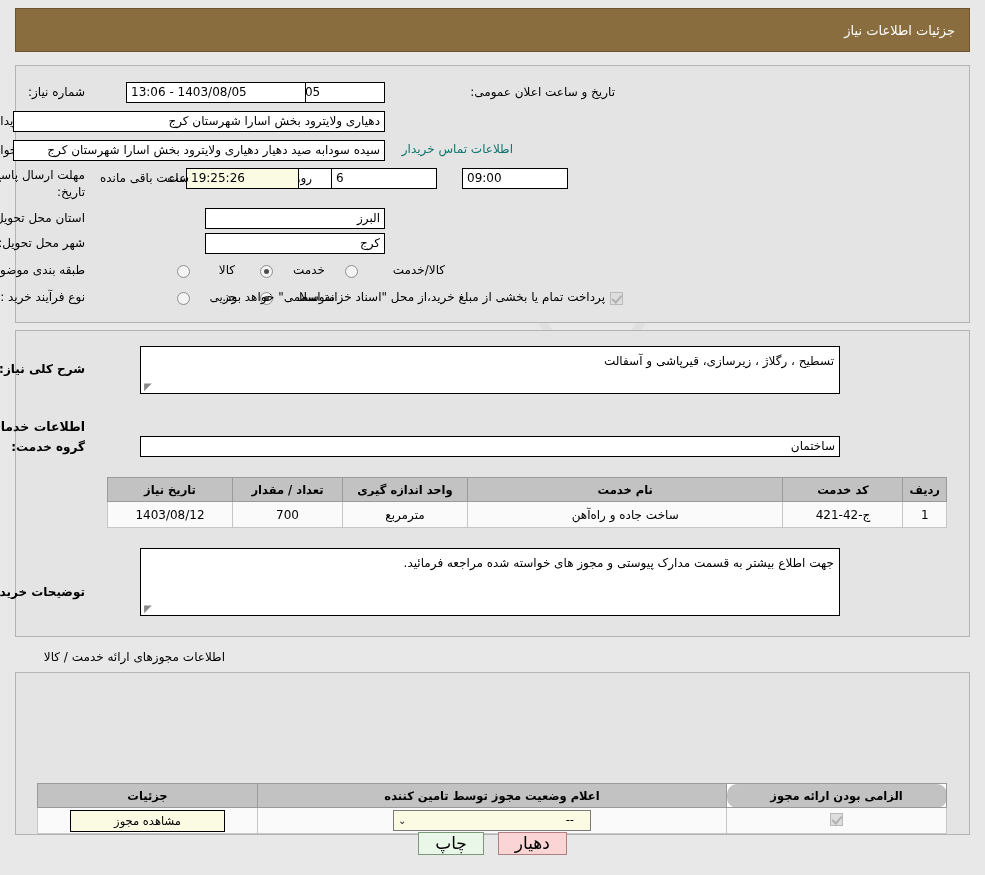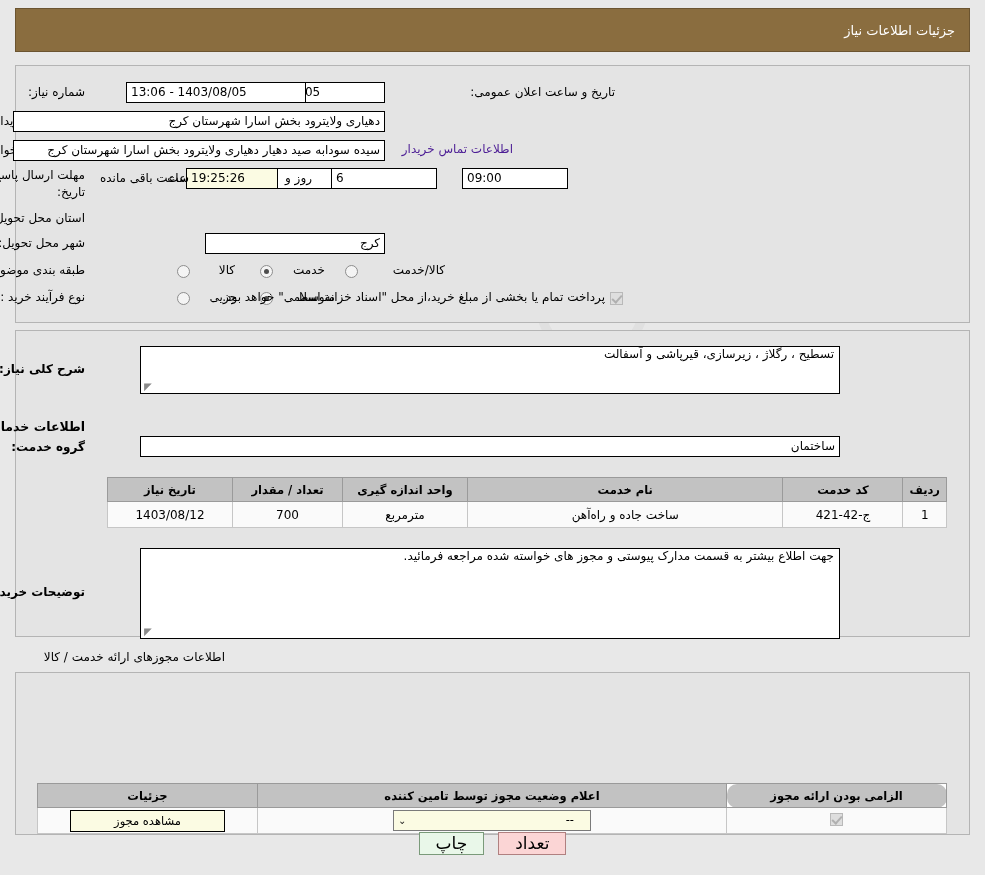--- a/index.html
+++ b/index.html
@@ -55,21 +55,21 @@
     padding: 0 4px;
     white-space: nowrap;
     overflow: hidden;
   }
   .fld.center { text-align: left; }
   .fld.right  { text-align: right; }
   .fld.cream  { background: #fbfbe3; }
 
   .link {
     position: absolute;
-    color: #4c1d95;
+    color: #0f766e;
     font-size: 12px;
     white-space: nowrap;
     cursor: pointer;
   }
 
   
   .radio {
     position: absolute;
     width: 13px; height: 13px;
     border-radius: 50%;
@@ -99,21 +99,21 @@
     border-width: 0 2px 2px 0;
     transform: rotate(42deg);
   }
 
   
   .ta {
     position: absolute;
     background: #fff;
     border: 1px solid #000;
     font-size: 12px;
-    padding: 0 5px;
+    padding: 7px 5px;
     text-align: right;
     overflow: hidden;
   }
   .ta .grip {
     position: absolute;
     left: 3px; bottom: 1px;
     width: 10px; height: 10px;
     color: #8a8a8a;
     font-size: 10px;
     line-height: 10px;
@@ -259,24 +259,25 @@
   <div class="fld right" style="right:600px; top:140px; width:372px;">سیده سودابه صید دهیار دهیاری ولایترود بخش اسارا شهرستان کرج</div>
   <div class="link" style="right:472px; top:142px;">اطلاعات تماس خریدار</div>
 
   <div class="lbl" style="right:900px; top:168px;">مهلت ارسال پاسخ: تا</div>
   <div class="lbl" style="right:900px; top:185px;">تاریخ:</div>
   <div class="fld center" style="right:600px; top:168px; width:180px;">1403/08/12</div>
   <div class="lbl" style="right:785px; top:171px;">ساعت</div>
   <div class="fld center" style="left:462px; top:168px; width:106px;">09:00</div>
   <div class="fld center" style="left:331px; top:168px; width:106px;">6</div>
   <div class="lbl" style="left:285px; top:171px;">روز و</div>
-  <div class="fld center cream" style="left:186px; top:168px; width:92px;">19:25:26</div>
+  <div class="fld center cream" style="left:186px; top:168px; width:113px;">19:25:26</div>
   <div class="lbl" style="left:100px; top:171px;">ساعت باقی مانده</div>
 
   <div class="lbl" style="right:900px; top:211px;">استان محل تحویل:</div>
+  <div class="fld right" style="right:600px; top:208px; width:180px;">البرز</div>
 
   <div class="lbl" style="right:900px; top:236px;">شهر محل تحویل:</div>
   <div class="fld right" style="right:600px; top:233px; width:180px;">کرج</div>
 
   <div class="lbl" style="right:900px; top:263px;">طبقه بندی موضوعی:</div>
   <div class="radio" style="right:795px; top:265px;"></div>
   <div class="lbl" style="right:750px; top:263px;">کالا</div>
   <div class="radio on" style="right:712px; top:265px;"></div>
   <div class="lbl" style="right:660px; top:263px;">خدمت</div>
   <div class="radio" style="right:627px; top:265px;"></div>
@@ -320,21 +321,21 @@
           <td>ج-42-421</td>
           <td>ساخت جاده و راه‌آهن</td>
           <td>مترمربع</td>
           <td>700</td>
           <td>1403/08/12</td>
         </tr>
       </tbody>
   </table>
 
   <div class="lbl lbl-b" style="right:900px; top:585px;">توضیحات خریدار:</div>
-  <div class="ta" style="right:145px; top:548px; width:700px; height:91px;">
+  <div class="ta" style="right:145px; top:548px; width:700px; height:68px;">
     <span>جهت اطلاع بیشتر به قسمت مدارک پیوستی  و مجوز های خواسته شده مراجعه فرمائید.</span>
     <span class="grip">◥</span>
   </div>
 
   <div class="section-note" style="right:760px; top:650px;">اطلاعات مجوزهای ارائه خدمت / کالا</div>
   <div class="panel panel-bot"></div>
 
   <table class="grid" id="permits-table" style="right:38px; top:783px; width:910px;">
     <thead>
         <tr>
@@ -346,17 +347,17 @@
     <tbody>
         <tr>
           <td><span class="chk on" style="position: relative; display: inline-block;"></span></td>
           <td><span class="sel"><span class="chev">⌄</span><span>--</span></span></td>
           <td><span class="btn-small" style="width: 155px;">مشاهده مجوز</span></td>
         </tr>
       </tbody>
   </table>
 
   <div class="footer">
-    <div class="btn btn-back">تعداد</div>
+    <div class="btn btn-back">دهیار</div>
     <div class="btn btn-print">چاپ</div>
   </div>
 
 </div>
 
 </body></html>

